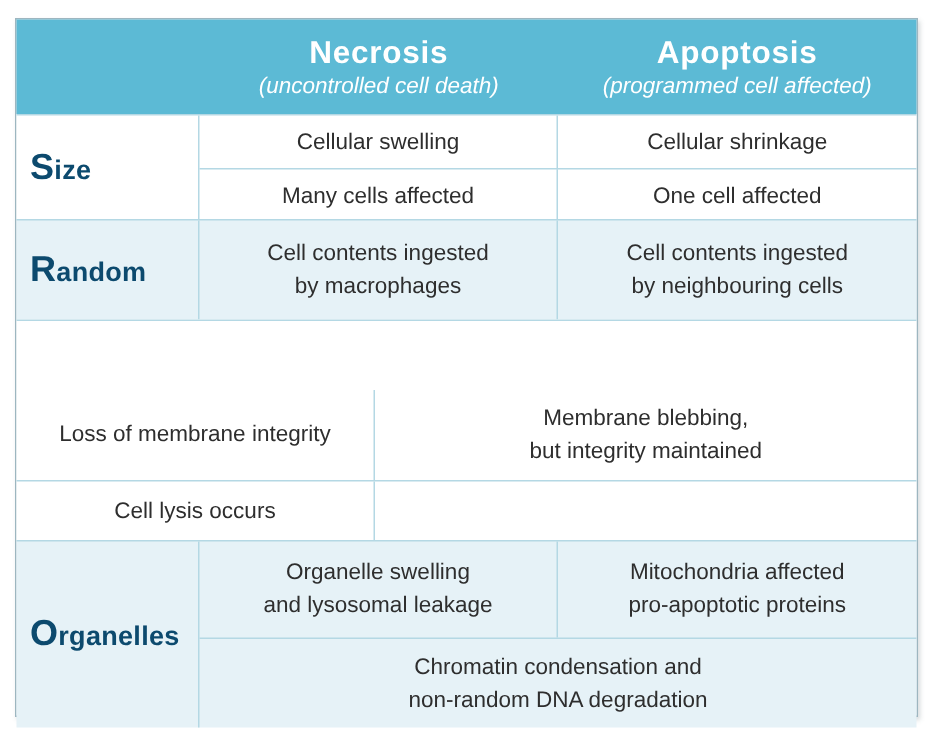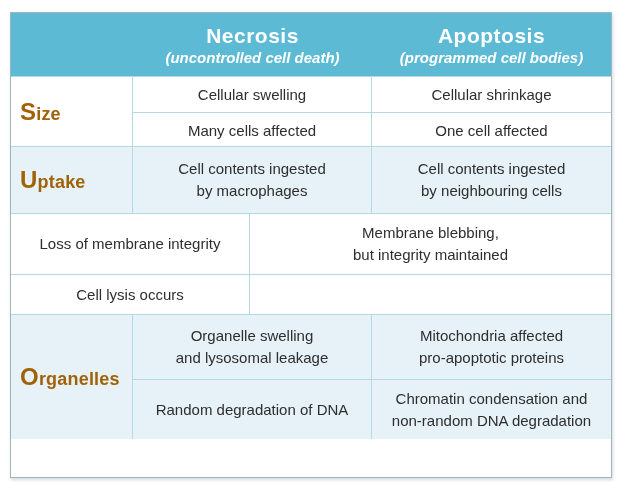--- a/index.html
+++ b/index.html
@@ -34,72 +34,72 @@
     display: flex;
   }
   .h-empty { flex: 0 0 122px; }
   .h-col {
     flex: 1 1 0;
     display: flex; flex-direction: column;
     align-items: center; justify-content: center;
     padding-top: 2px;
   }
   .h-title { font-size: 21px; font-weight: 700; letter-spacing: 0.5px; line-height: 1.2; }
-  .h-sub   { font-size: 15px; font-weight: 700; font-style: italic; line-height: 1.3; }
+  .h-sub   { font-size: 15px; font-weight: 400; font-style: italic; line-height: 1.3; }
   
   .section { display: flex; border-top: 1px solid var(--line); background: #ffffff; }
   .section.alt { background: var(--alt-bg); }
   .label-cell {
     flex: 0 0 122px;
     display: flex; align-items: center;
     padding-left: 9px;
     border-right: 1px solid var(--line);
   }
   .label-text {
     display: block;
-    font-size: 18px; font-weight: 700; color: #a16207;
+    font-size: 18px; font-weight: 700; color: #0c4a6e;
     letter-spacing: 0.2px;
   }
   .label-text::first-letter { font-size: 24px; }
   .rows { flex: 1 1 auto; display: flex; flex-direction: column; }
   .row { display: flex; }
   .row + .row { border-top: 1px solid var(--line); }
   .cell {
     display: flex; align-items: center; justify-content: center;
     text-align: center; white-space: pre-line;
     font-size: 15px; color: var(--text); line-height: 1.45;
     padding: 18px 6px;
   }
   .cell.nec { flex: 0 0 239px; border-right: 1px solid var(--line); }
   .cell.apo { flex: 1 1 0; }
   
   .sec-size     .row-0 { height: 35px; }
   .sec-size     .row-1 { height: 34px; }
   .sec-uptake   .row-0 { height: 66px; }
   .sec-uptake   .row-1 { height: 40px; }
-  .sec-membrane .row-0 { height: 60px; }
+  .sec-membrane .row-0 { height: 60px; margin-top: 46px; }
   .sec-membrane .row-1 { height: 40px; }
   .sec-organelles .row-0 { height: 64px; }
   .sec-organelles .row-1 { height: 60px; }
 </style>
 </head>
 <body>
 
 <div class="canvas">
   <div class="cmp-table">
 
     <div class="header">
       <div class="h-empty"></div>
       <div class="h-col">
         <div class="h-title">Necrosis</div>
         <div class="h-sub">(uncontrolled cell death)</div>
       </div>
       <div class="h-col">
         <div class="h-title">Apoptosis</div>
-        <div class="h-sub">(programmed cell bodies)</div>
+        <div class="h-sub">(programmed cell affected)</div>
       </div>
     </div>
 
     <div class="section sec-size">
       <div class="label-cell">
         <span class="label-text">Size</span>
       </div>
       <div class="rows">
         <div class="row row-0">
           <div class="cell nec">Cellular swelling</div>
@@ -107,21 +107,21 @@
         </div>
         <div class="row row-1">
           <div class="cell nec">Many cells affected</div>
           <div class="cell apo">One cell affected</div>
         </div>
       </div>
     </div>
 
     <div class="section sec-uptake alt">
       <div class="label-cell">
-        <span class="label-text">Uptake</span>
+        <span class="label-text">Random</span>
       </div>
       <div class="rows">
         <div class="row row-0">
           <div class="cell nec">Cell contents ingested
 by macrophages</div>
           <div class="cell apo">Cell contents ingested
 by neighbouring cells</div>
         </div>
       </div>
     </div>
@@ -144,21 +144,20 @@
         <span class="label-text">Organelles</span>
       </div>
       <div class="rows">
         <div class="row row-0">
           <div class="cell nec">Organelle swelling
 and lysosomal leakage</div>
           <div class="cell apo">Mitochondria affected
 pro-apoptotic proteins</div>
         </div>
         <div class="row row-1">
-          <div class="cell nec">Random degradation of DNA</div>
           <div class="cell apo">Chromatin condensation and
 non-random DNA degradation</div>
         </div>
       </div>
     </div>
 
   </div>
 </div>
 
 </body></html>

